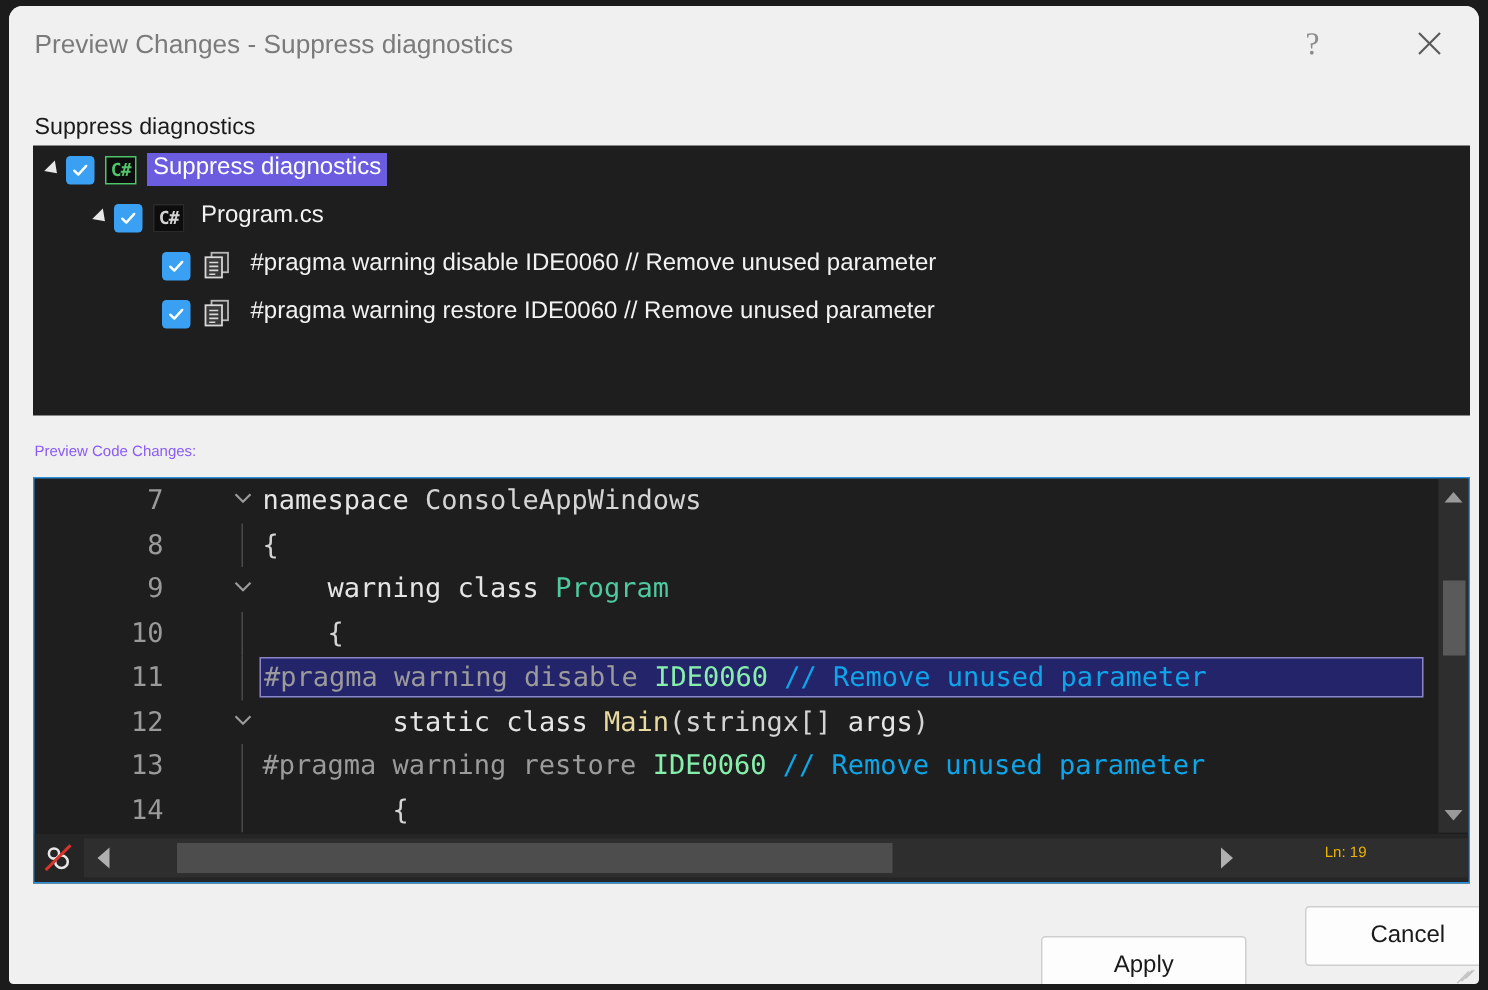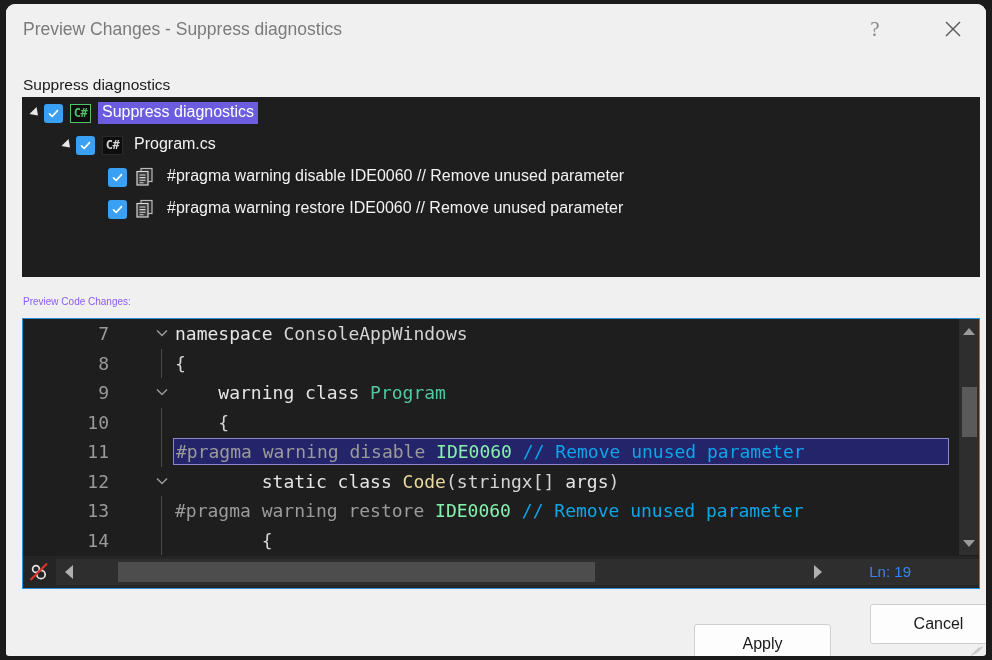--- a/index.html
+++ b/index.html
@@ -185,21 +185,21 @@
   .harrow.left{left:2px;}
   .harrow.right{right:150px;}
   .harrow i{width:0;height:0;border-top:7px solid transparent;border-bottom:7px solid transparent;}
   .harrow.left i{border-right:8px solid #b0b0b0;}
   .harrow.right i{border-left:8px solid #b0b0b0;}
   #hthumb{
     position:absolute;left:62px;top:3px;width:477px;height:20px;
     background:#4d4d4d;
   }
   .status-cell{
-    font-family:"Liberation Sans",sans-serif;font-size:15px;color:#3b82f6;
+    font-family:"Liberation Sans",sans-serif;font-size:10px;color:#eab308;
     position:absolute;top:4px;white-space:nowrap;
   }
   #ln-cell{right:68px;}
   #ch-cell{right:2px;margin-top:47px;}
 
   
   .dlg-btn{
     position:absolute;height:40px;
     background:#fdfdfd;border:1px solid #cfcfcf;border-radius:3px;
     font-family:"Liberation Sans",sans-serif;font-size:16px;color:#1a1a1a;
@@ -315,21 +315,21 @@
               <polyline points="2,2.5 7,7.5 12,2.5" fill="none" stroke="#9a9a9a" stroke-width="1.5"></polyline>
             </svg></div><div class="ctext"><span class="kw">namespace</span><span class="plain"> </span><span class="plain">ConsoleAppWindows</span></div></div>
         <div class="cline"><div class="lnum">8</div><div class="guide"></div><div class="ctext"><span class="plain">{</span></div></div>
         <div class="cline"><div class="lnum">9</div><div class="fold"><svg width="14" height="10" viewBox="0 0 14 10">
               <polyline points="2,2.5 7,7.5 12,2.5" fill="none" stroke="#9a9a9a" stroke-width="1.5"></polyline>
             </svg></div><div class="ctext"><span class="plain">    </span><span class="kw">warning</span><span class="plain"> </span><span class="kw">class</span><span class="plain"> </span><span class="type">Program</span></div></div>
         <div class="cline"><div class="lnum">10</div><div class="guide"></div><div class="ctext"><span class="plain">    </span><span class="plain">{</span></div></div>
         <div class="cline"><div class="lnum">11</div><div class="guide"></div><div class="sel-line" style="width: 776px;"><div class="inner"><span class="ppd">#pragma warning disable </span><span class="ppc">IDE0060 </span><span class="cmt">// Remove unused parameter</span></div></div></div>
         <div class="cline"><div class="lnum">12</div><div class="fold"><svg width="14" height="10" viewBox="0 0 14 10">
               <polyline points="2,2.5 7,7.5 12,2.5" fill="none" stroke="#9a9a9a" stroke-width="1.5"></polyline>
-            </svg></div><div class="ctext"><span class="plain">        </span><span class="kw">static</span><span class="plain"> </span><span class="kw">class</span><span class="plain"> </span><span class="meth">Code</span><span class="plain">(</span><span class="plain">stringx[] </span><span class="kw">args</span><span class="plain">)</span></div></div>
+            </svg></div><div class="ctext"><span class="plain">        </span><span class="kw">static</span><span class="plain"> </span><span class="kw">class</span><span class="plain"> </span><span class="meth">Main</span><span class="plain">(</span><span class="plain">stringx[] </span><span class="kw">args</span><span class="plain">)</span></div></div>
         <div class="cline"><div class="lnum">13</div><div class="guide"></div><div class="ctext"><span class="ppd">#pragma warning restore </span><span class="ppc">IDE0060 </span><span class="cmt">// Remove unused parameter</span></div></div>
         <div class="cline"><div class="lnum">14</div><div class="guide"></div><div class="ctext"><span class="plain">        </span><span class="plain">{</span></div></div>
       </div>
 
     <div id="vscroll">
       <div class="arrow up">
           <i></i>
         </div>
       <div id="vthumb"></div>
       <div class="arrow down">

